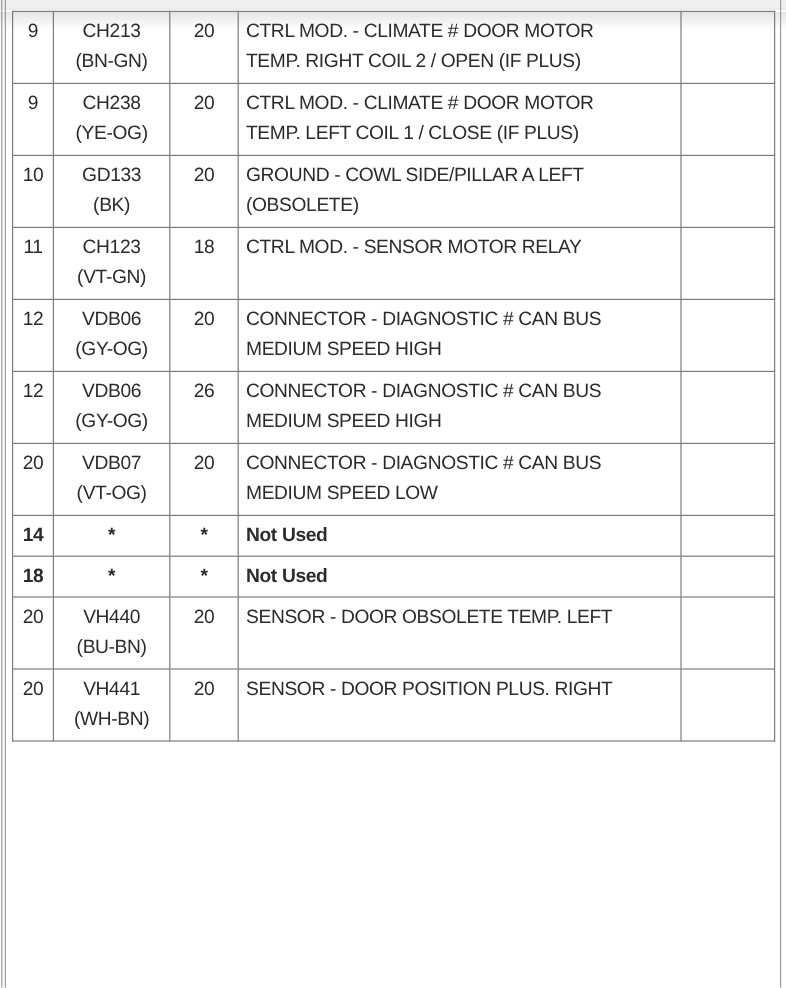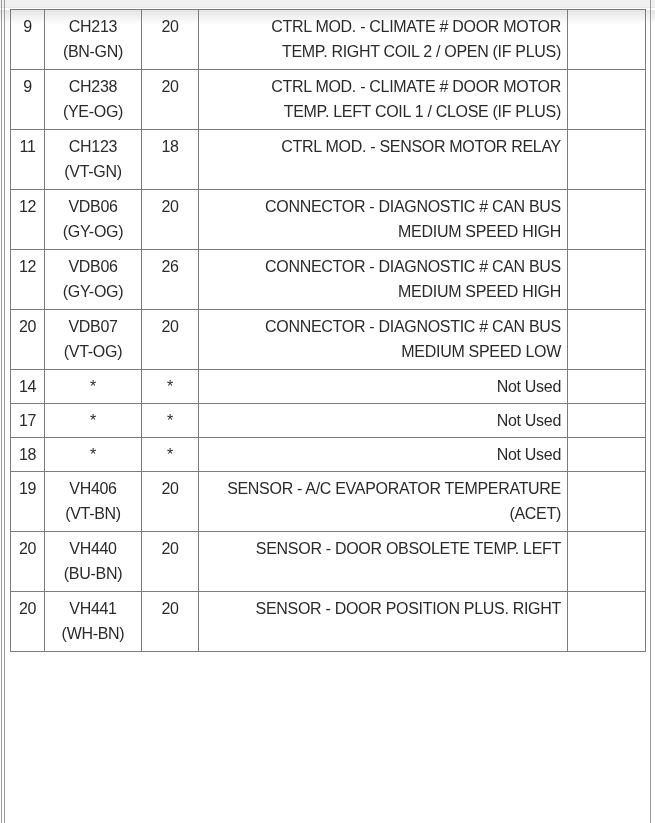--- a/index.html
+++ b/index.html
@@ -26,23 +26,23 @@
     box-sizing:border-box;
     padding:4px 6px;
     font-size:16px;
     line-height:25px;
     letter-spacing:-0.3px;
     color:#2b2b2b;
     white-space:pre-line;
     overflow:hidden;
   }
   tr.tall td{height:60px;}
-  tr.short td{height:34px;}
+  tr.short td{height:34px;font-weight:bold;}
   td.c-pin, td.c-circuit, td.c-gauge{text-align:center;padding-left:2px;padding-right:2px;}
-  td.c-function{text-align:right;}
+  td.c-function{text-align:left;}
   col.w-pin{width:34px;}
   col.w-circuit{width:97px;}
   col.w-gauge{width:57px;}
   col.w-func{width:369px;}
   col.w-notes{width:78px;}
   .top-fade{
     position:absolute;left:0;top:10px;width:655px;height:15px;
     background:linear-gradient(to bottom, rgba(110,110,110,0.18), rgba(255,255,255,0));
     pointer-events:none;
   }
@@ -74,20 +74,29 @@
         <tr class="tall">
           <td class="c-pin">9</td>
           <td class="c-circuit">CH238
 (YE-OG)</td>
           <td class="c-gauge">20</td>
           <td class="c-function">CTRL MOD. - CLIMATE # DOOR MOTOR
 TEMP. LEFT COIL 1 / CLOSE (IF PLUS)</td>
           <td class="c-notes"></td>
         </tr>
         <tr class="tall">
+          <td class="c-pin">10</td>
+          <td class="c-circuit">GD133
+(BK)</td>
+          <td class="c-gauge">20</td>
+          <td class="c-function">GROUND - COWL SIDE/PILLAR A LEFT
+(OBSOLETE)</td>
+          <td class="c-notes"></td>
+        </tr>
+        <tr class="tall">
           <td class="c-pin">11</td>
           <td class="c-circuit">CH123
 (VT-GN)</td>
           <td class="c-gauge">18</td>
           <td class="c-function">CTRL MOD. - SENSOR MOTOR RELAY</td>
           <td class="c-notes"></td>
         </tr>
         <tr class="tall">
           <td class="c-pin">12</td>
           <td class="c-circuit">VDB06
@@ -116,40 +125,24 @@
           <td class="c-notes"></td>
         </tr>
         <tr class="short">
           <td class="c-pin">14</td>
           <td class="c-circuit">*</td>
           <td class="c-gauge">*</td>
           <td class="c-function">Not Used</td>
           <td class="c-notes"></td>
         </tr>
         <tr class="short">
-          <td class="c-pin">17</td>
-          <td class="c-circuit">*</td>
-          <td class="c-gauge">*</td>
-          <td class="c-function">Not Used</td>
-          <td class="c-notes"></td>
-        </tr>
-        <tr class="short">
           <td class="c-pin">18</td>
           <td class="c-circuit">*</td>
           <td class="c-gauge">*</td>
           <td class="c-function">Not Used</td>
-          <td class="c-notes"></td>
-        </tr>
-        <tr class="tall">
-          <td class="c-pin">19</td>
-          <td class="c-circuit">VH406
-(VT-BN)</td>
-          <td class="c-gauge">20</td>
-          <td class="c-function">SENSOR - A/C EVAPORATOR TEMPERATURE
-(ACET)</td>
           <td class="c-notes"></td>
         </tr>
         <tr class="tall">
           <td class="c-pin">20</td>
           <td class="c-circuit">VH440
 (BU-BN)</td>
           <td class="c-gauge">20</td>
           <td class="c-function">SENSOR - DOOR OBSOLETE TEMP. LEFT</td>
           <td class="c-notes"></td>
         </tr>

